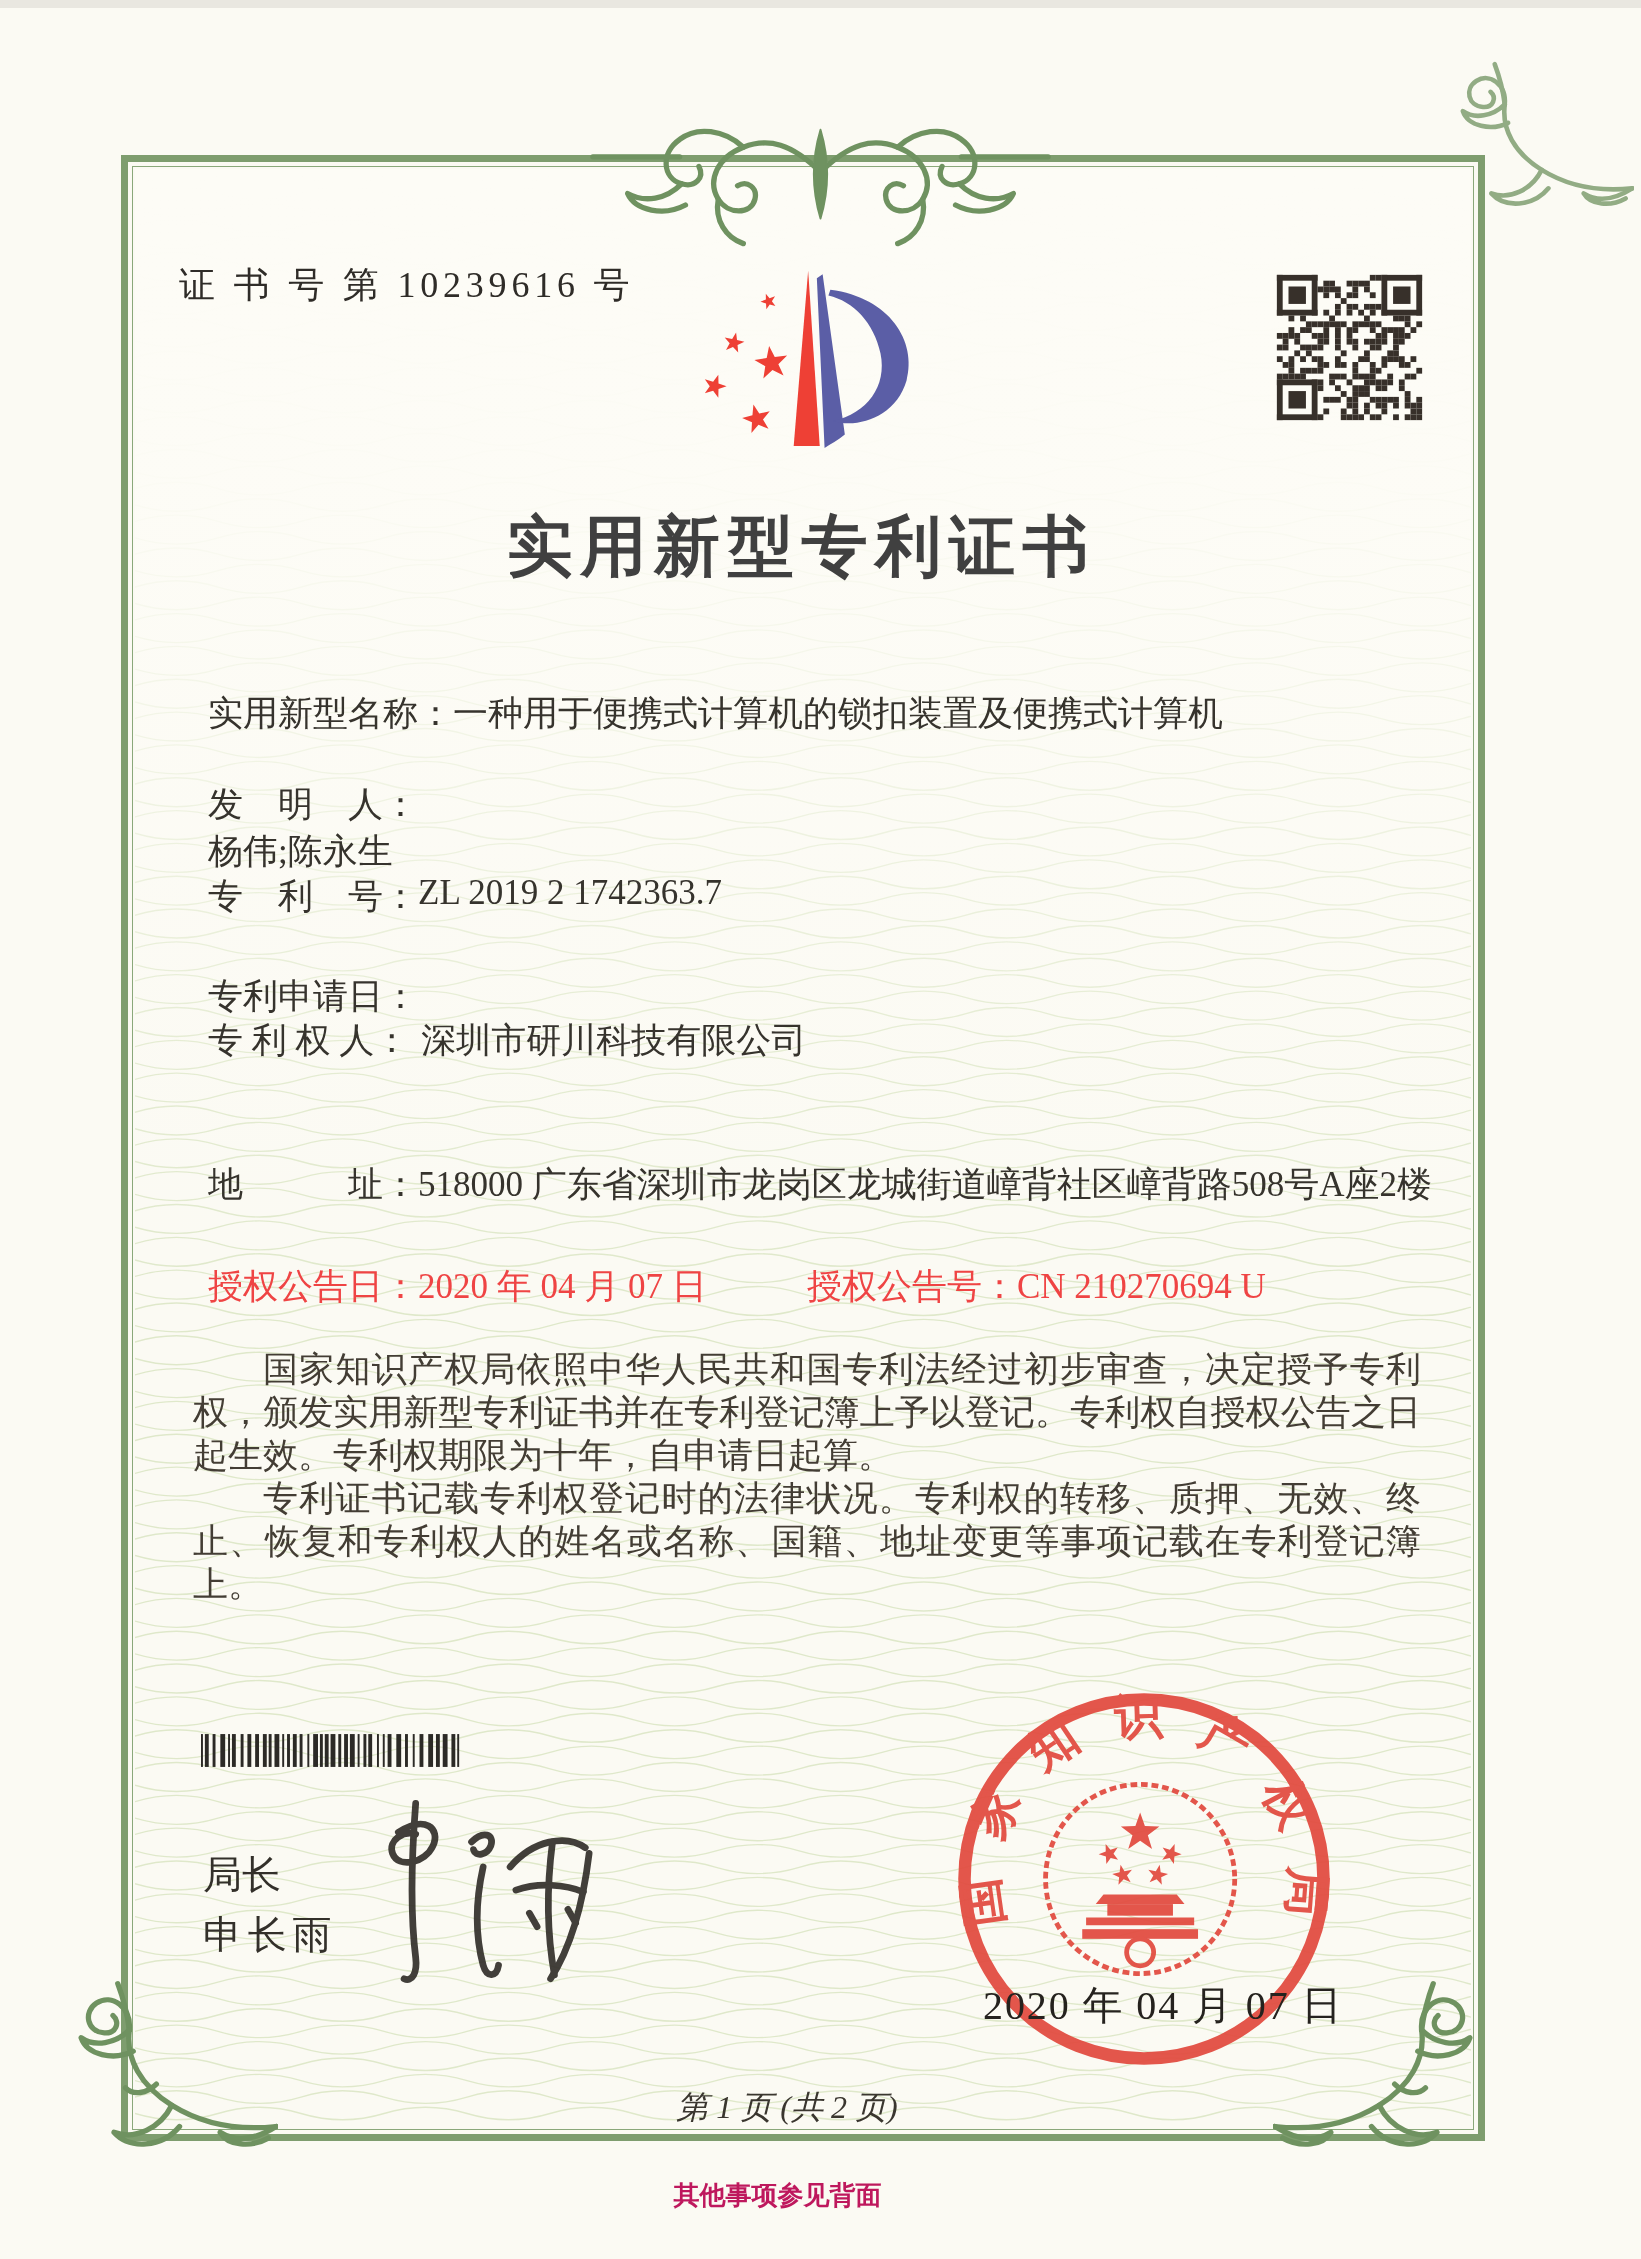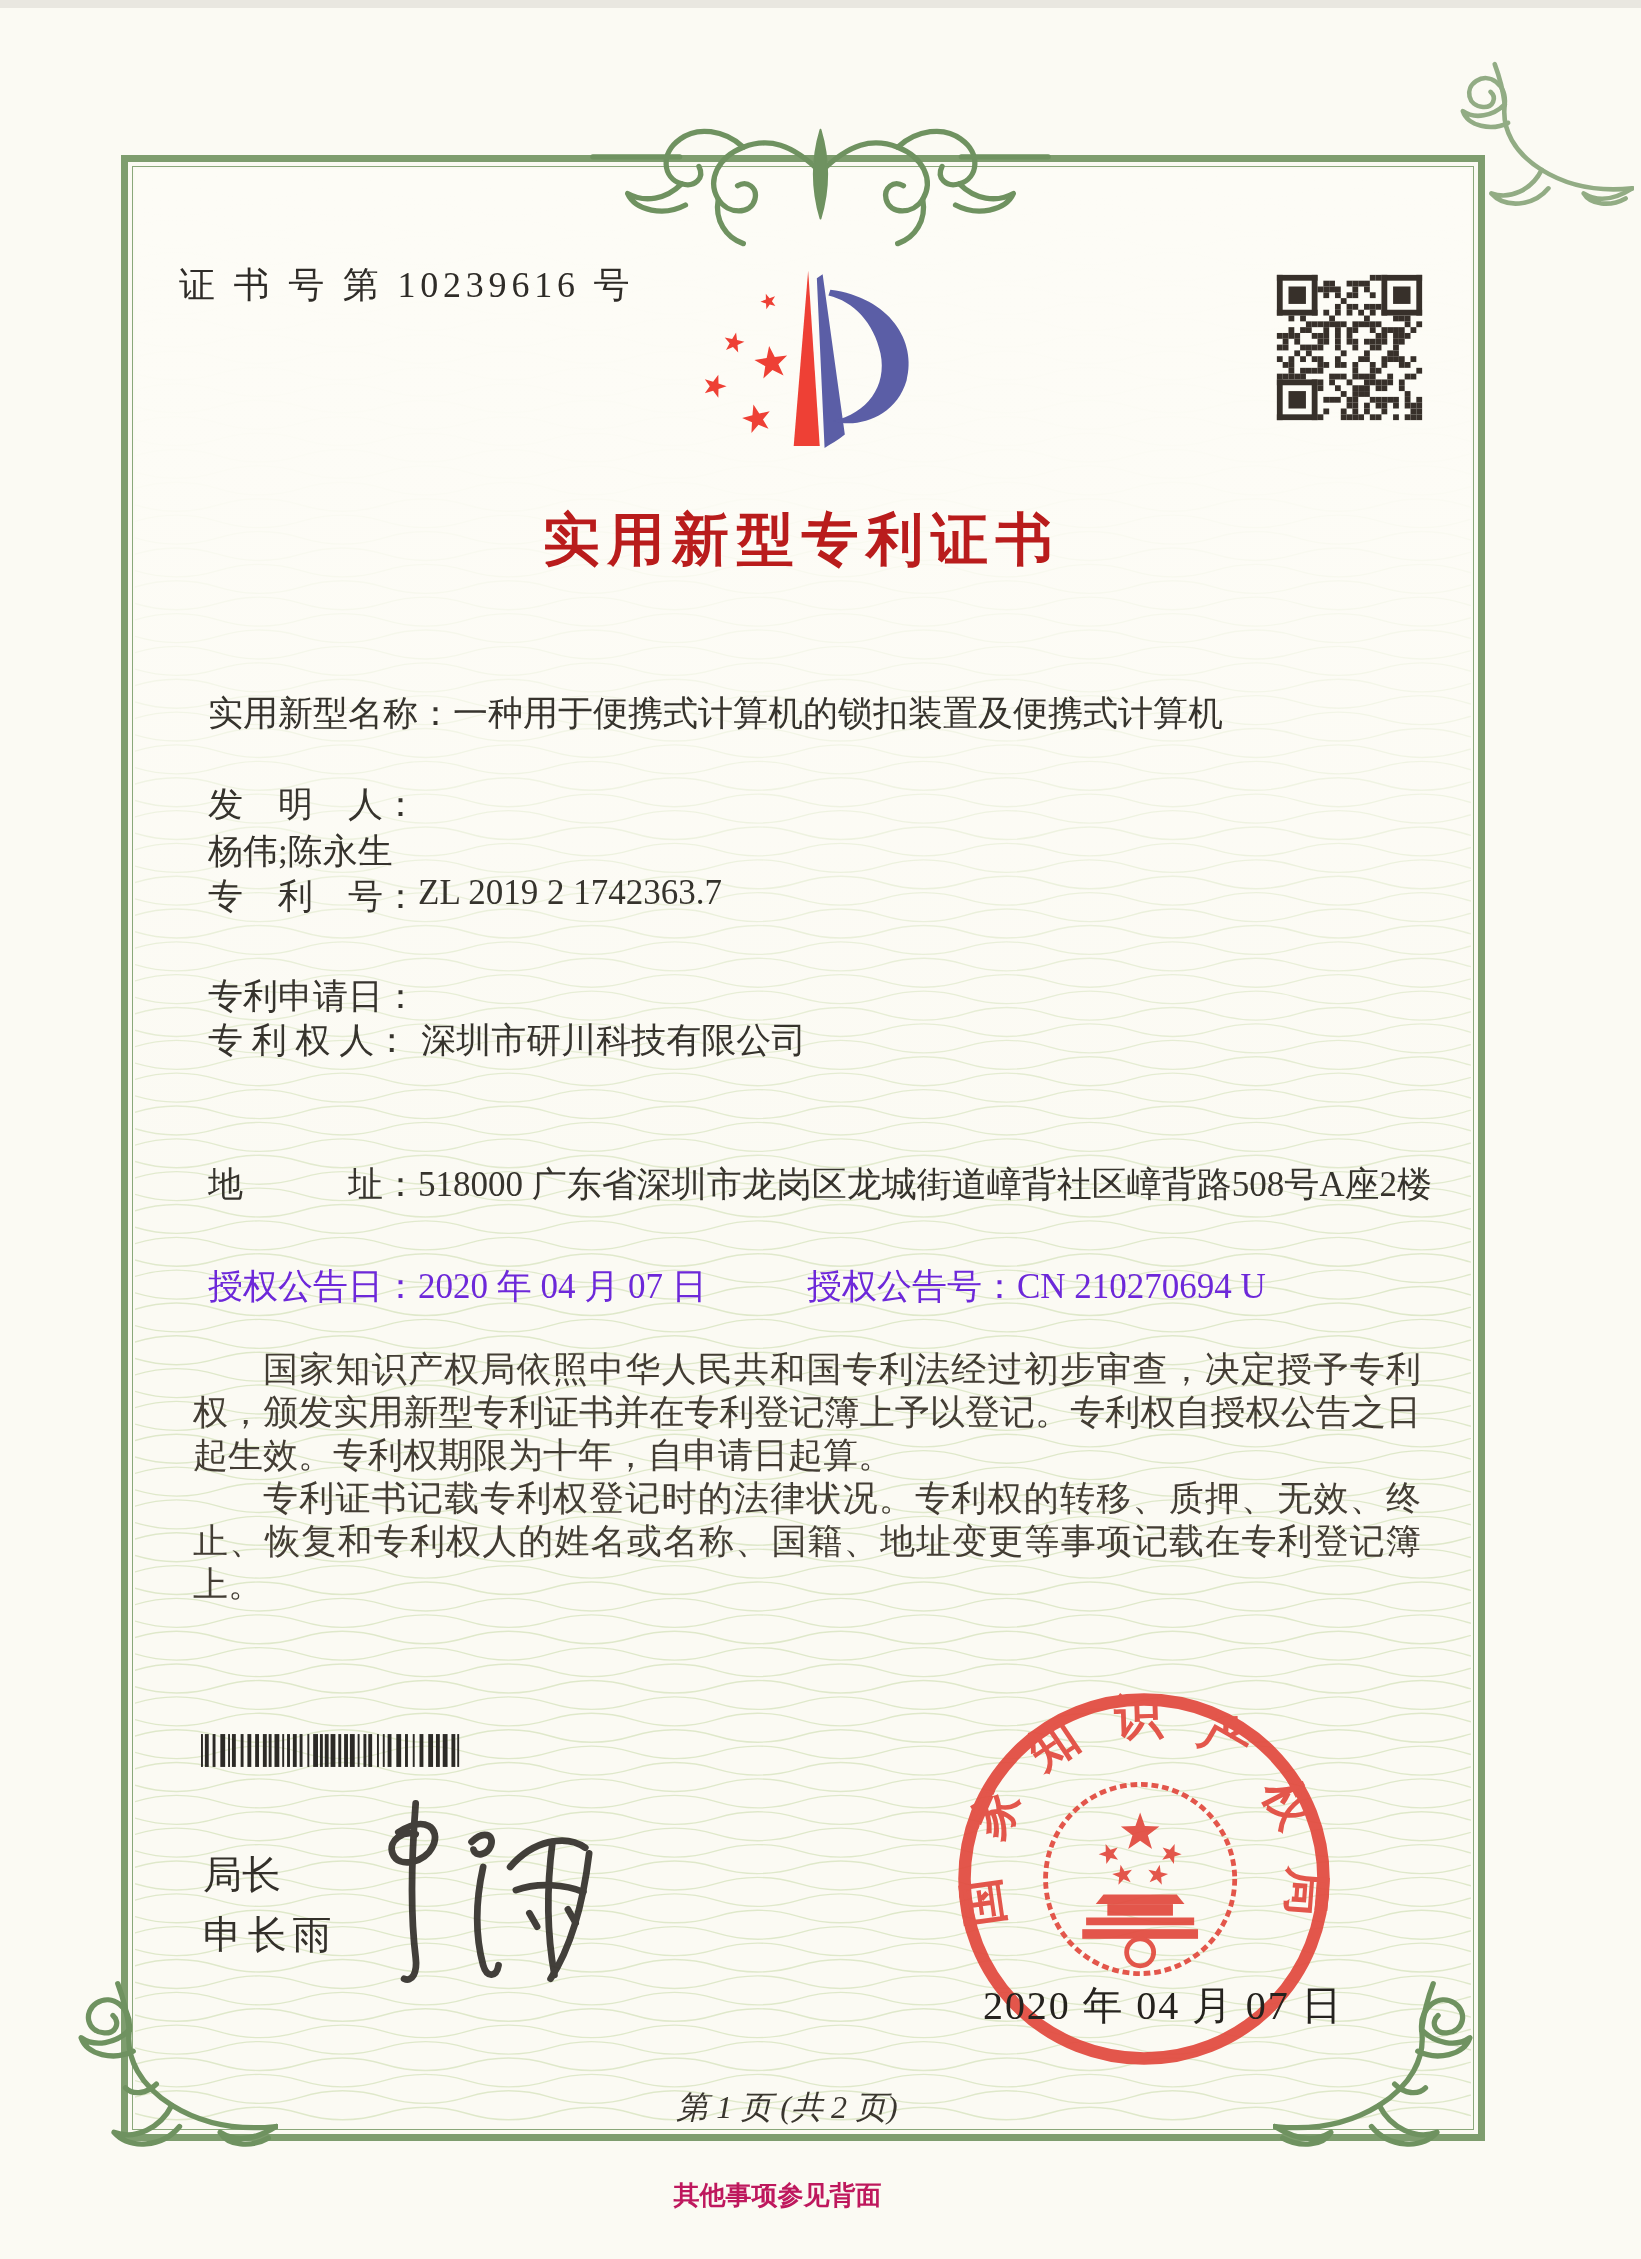--- a/index.html
+++ b/index.html
@@ -25,27 +25,27 @@
       rgba(253,252,246,.6) 30%,rgba(253,252,246,.18) 46%,rgba(253,252,246,0) 58%);
   }
   
   .orn{ position:absolute; }
   .orn path{ stroke:#6f9260; stroke-width:5.5; fill:none;
              stroke-linecap:round; stroke-linejoin:round; }
   
   .abs{ position:absolute; }
   #cert-no{ left:179px; top:253px; font-size:36px; letter-spacing:4.8px; color:#2f2c28; }
   #title{ left:121px; top:494px; width:1361px; text-align:center;
-          font-size:57px; font-weight:700; letter-spacing:7.7px; color:#b91c1c; }
+          font-size:66px; font-weight:700; letter-spacing:7.7px; color:#404040; }
   .field-row{ left:208px; width:1246px; font-size:35px; display:flex; color:#36332d; }
   .field-label{ white-space:pre; flex:none; }
   .field-value{ flex:1 1 auto; min-width:0; }
   #row-0{ top:682px; } #row-1{ top:773px;flex-direction:column; } #row-2{ top:865px; }
   #row-3{ top:965px; } #row-4{ top:1009px;gap:12px; } #row-5{ top:1153px; }
-  #grant-row{ left:208px; top:1255px; width:1246px; font-size:35px; color:#6d28d9; }
+  #grant-row{ left:208px; top:1255px; width:1246px; font-size:35px; color:#ef4444; }
   #grant-no-pair{ position:absolute; left:599px; top:0; }
   #paragraphs{ left:193px; top:1340px; width:1228px; font-size:35px;
                line-height:43px; text-align:justify; color:#433d34; }
   #paragraphs p{ margin:0; text-indent:2em; }
   #barcode{ left:201px; top:1726px; }
   #director-label{ left:203px; top:1840px; font-size:39px; color:#33302a; }
   #director-name{ left:203px; top:1900px; font-size:39px; letter-spacing:5.8px; color:#33302a; }
   #signature{ left:348px; top:1778px; }
   #seal{ left:951px; top:1678px; opacity:.93; }
   #seal-date{ left:983px; top:1970px; font-size:40px; letter-spacing:1.9px;

